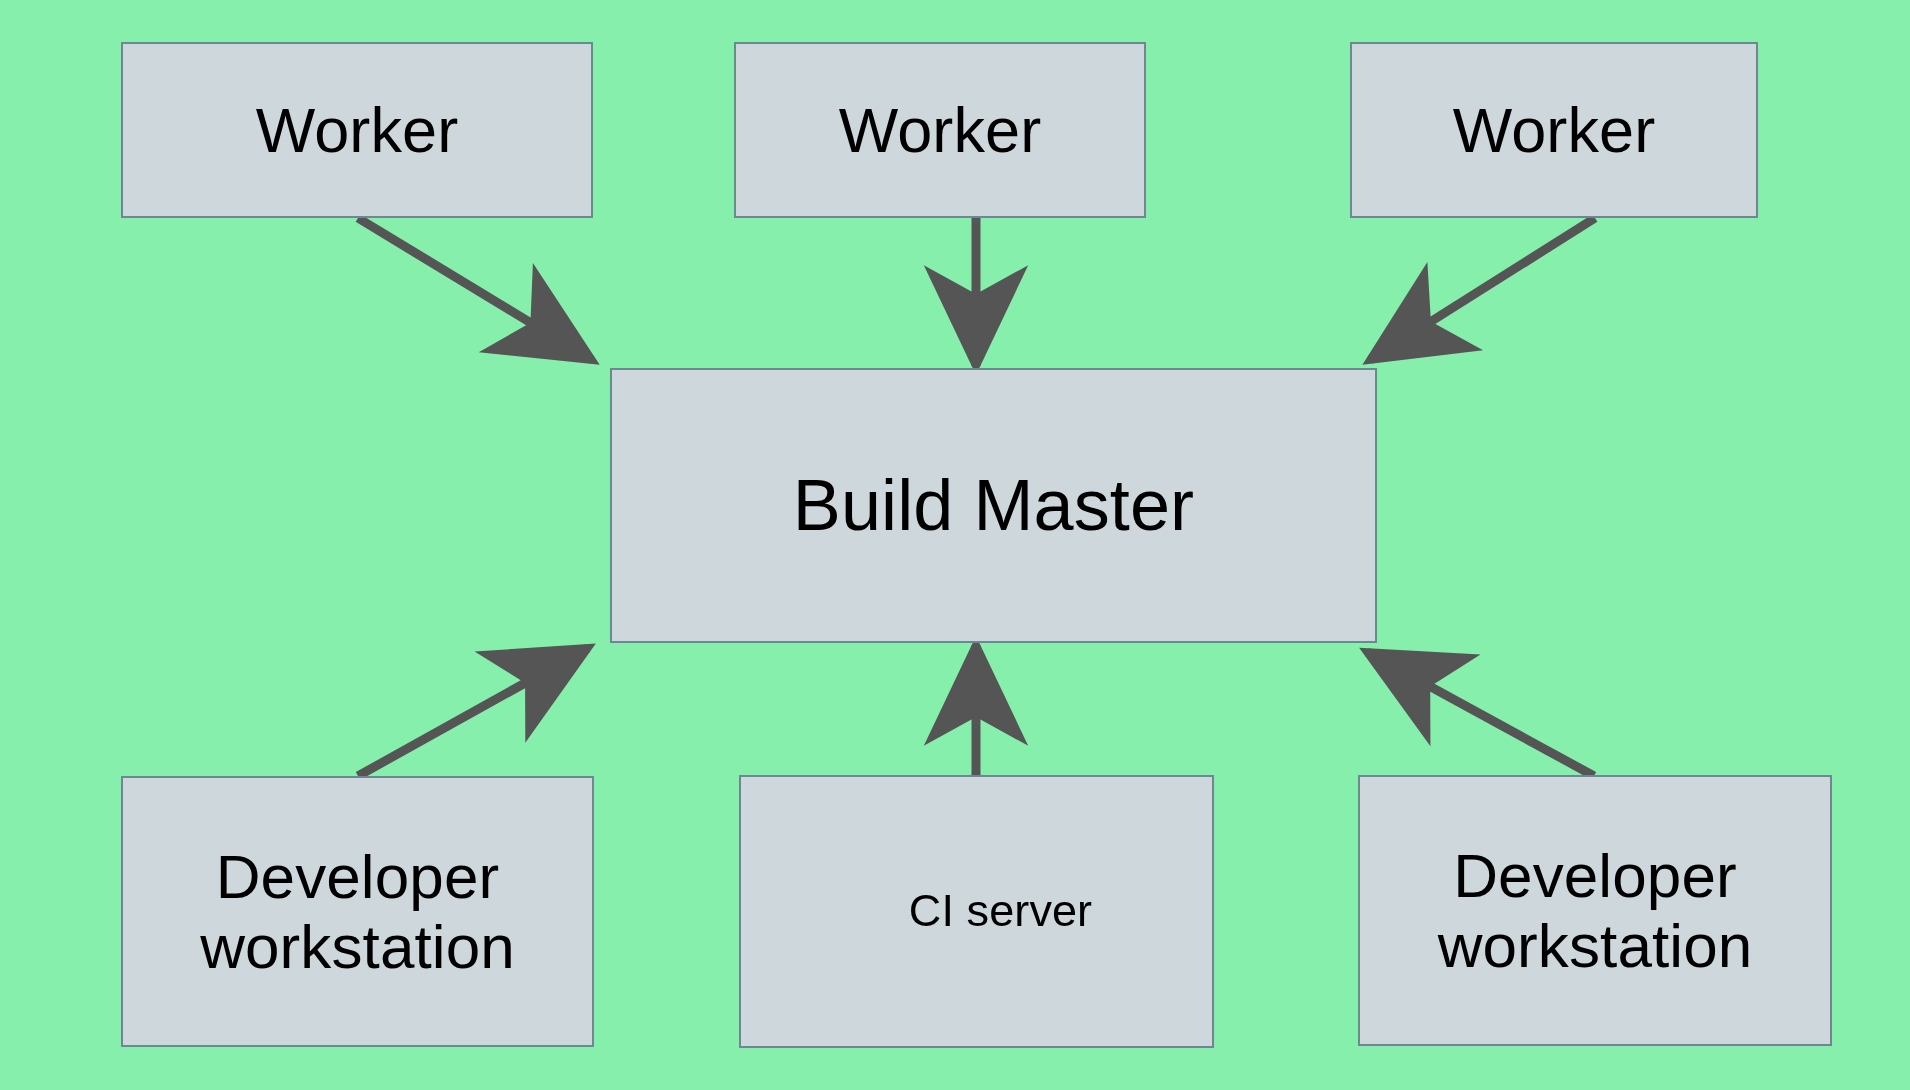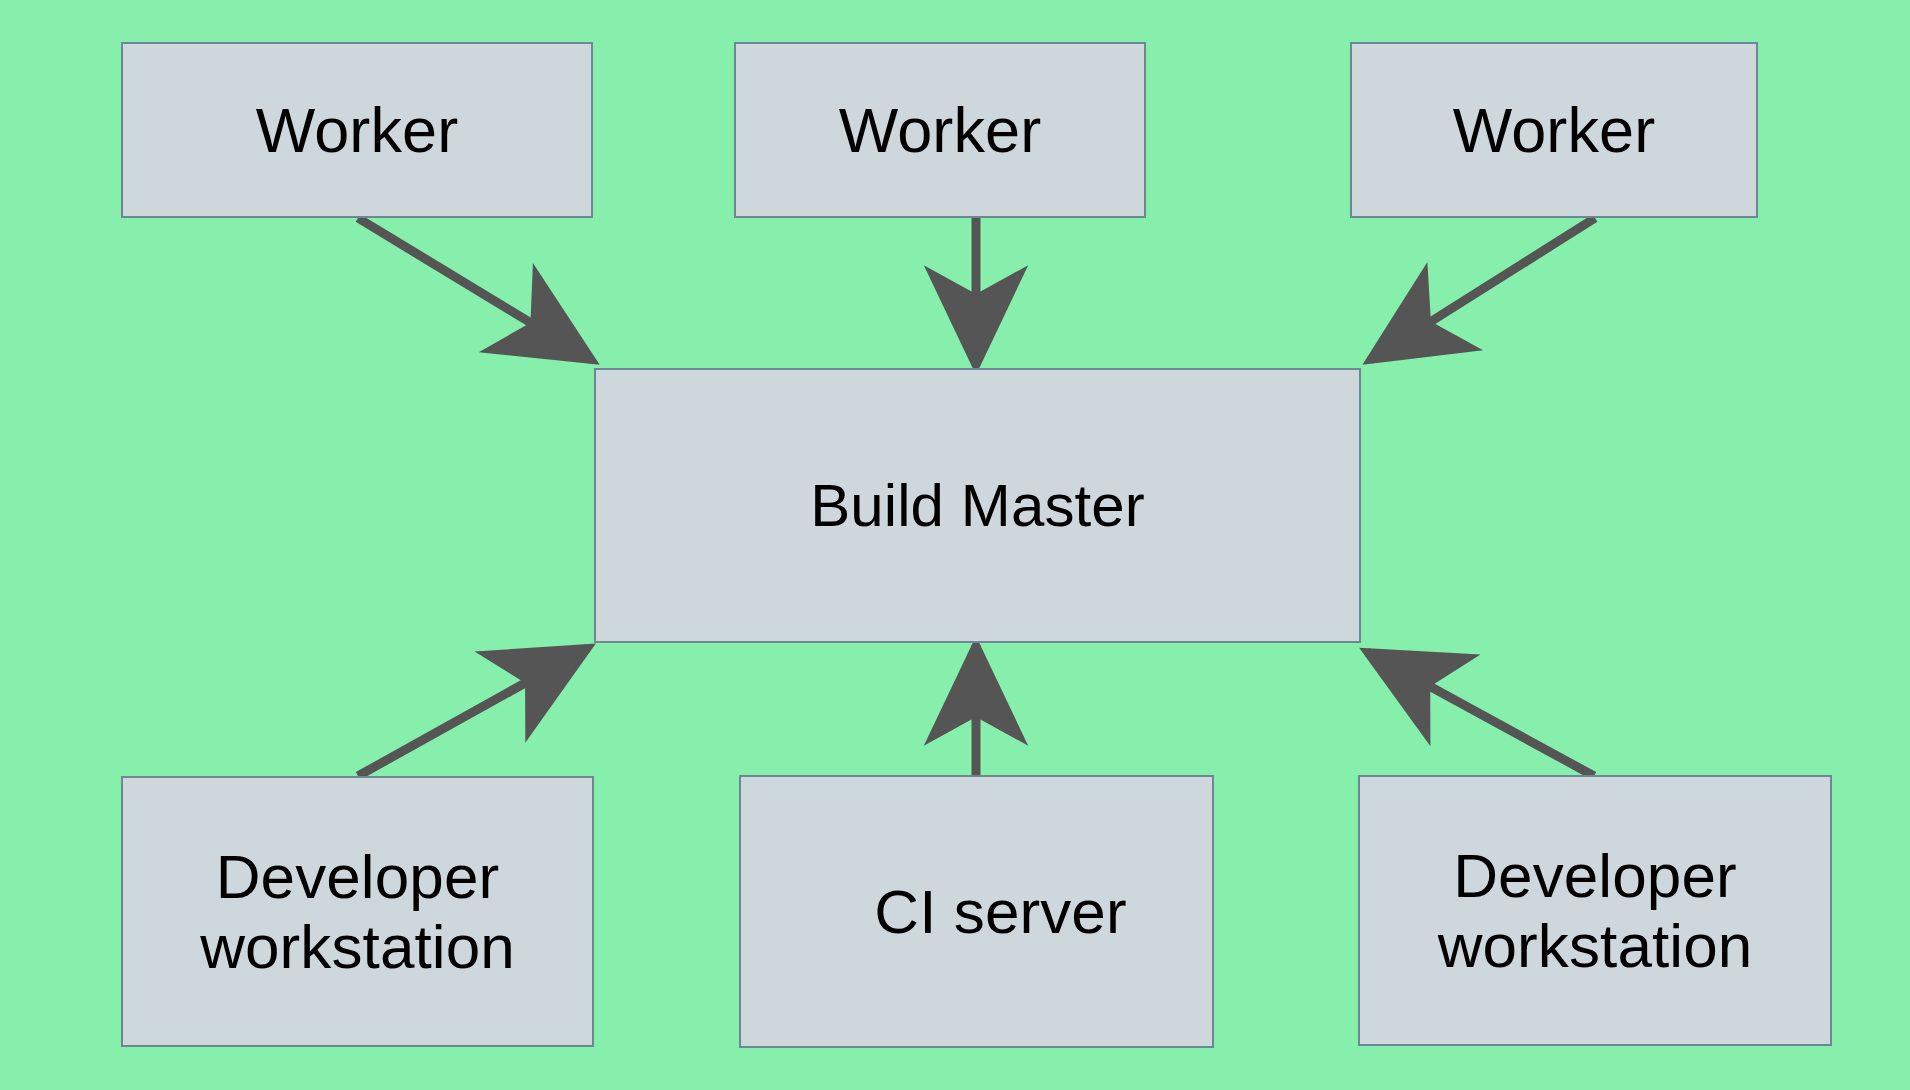--- a/index.html
+++ b/index.html
@@ -48,25 +48,25 @@
     text-align: center;
     white-space: pre-line;
   }
 
   
   #node-worker-1 { left: 121px; top: 42px;  width: 472px; height: 176px; font-size: 63px; }
   #node-worker-2 { left: 734px; top: 42px;  width: 412px; height: 176px; font-size: 63px; }
   #node-worker-3 { left: 1350px; top: 42px; width: 408px; height: 176px; font-size: 63px; }
 
   
-  #node-build-master { left: 594px; top: 368px; width: 767px; height: 275px; font-size: 60px; }
+  #node-build-master { left: 610px; top: 368px; width: 767px; height: 275px; font-size: 72px; }
 
   
   #node-dev-ws-left  { left: 121px;  top: 776px; width: 473px; height: 271px; font-size: 62px; }
-  #node-ci-server    { left: 739px;  top: 775px; width: 475px; height: 273px; font-size: 62px; padding-left: 48px; }
+  #node-ci-server    { left: 739px;  top: 775px; width: 475px; height: 273px; font-size: 45px; padding-left: 48px; }
   #node-dev-ws-right { left: 1358px; top: 775px; width: 474px; height: 271px; font-size: 62px; }
 </style>
 </head>
 <body>
 
 <div id="diagram-root">
 
   <svg id="edge-layer" viewBox="0 0 1910 1090" width="1910" height="1090">
     <defs>
       <marker id="dart-head" markerWidth="14" markerHeight="12" refX="11.6" refY="6" orient="auto" markerUnits="strokeWidth">

